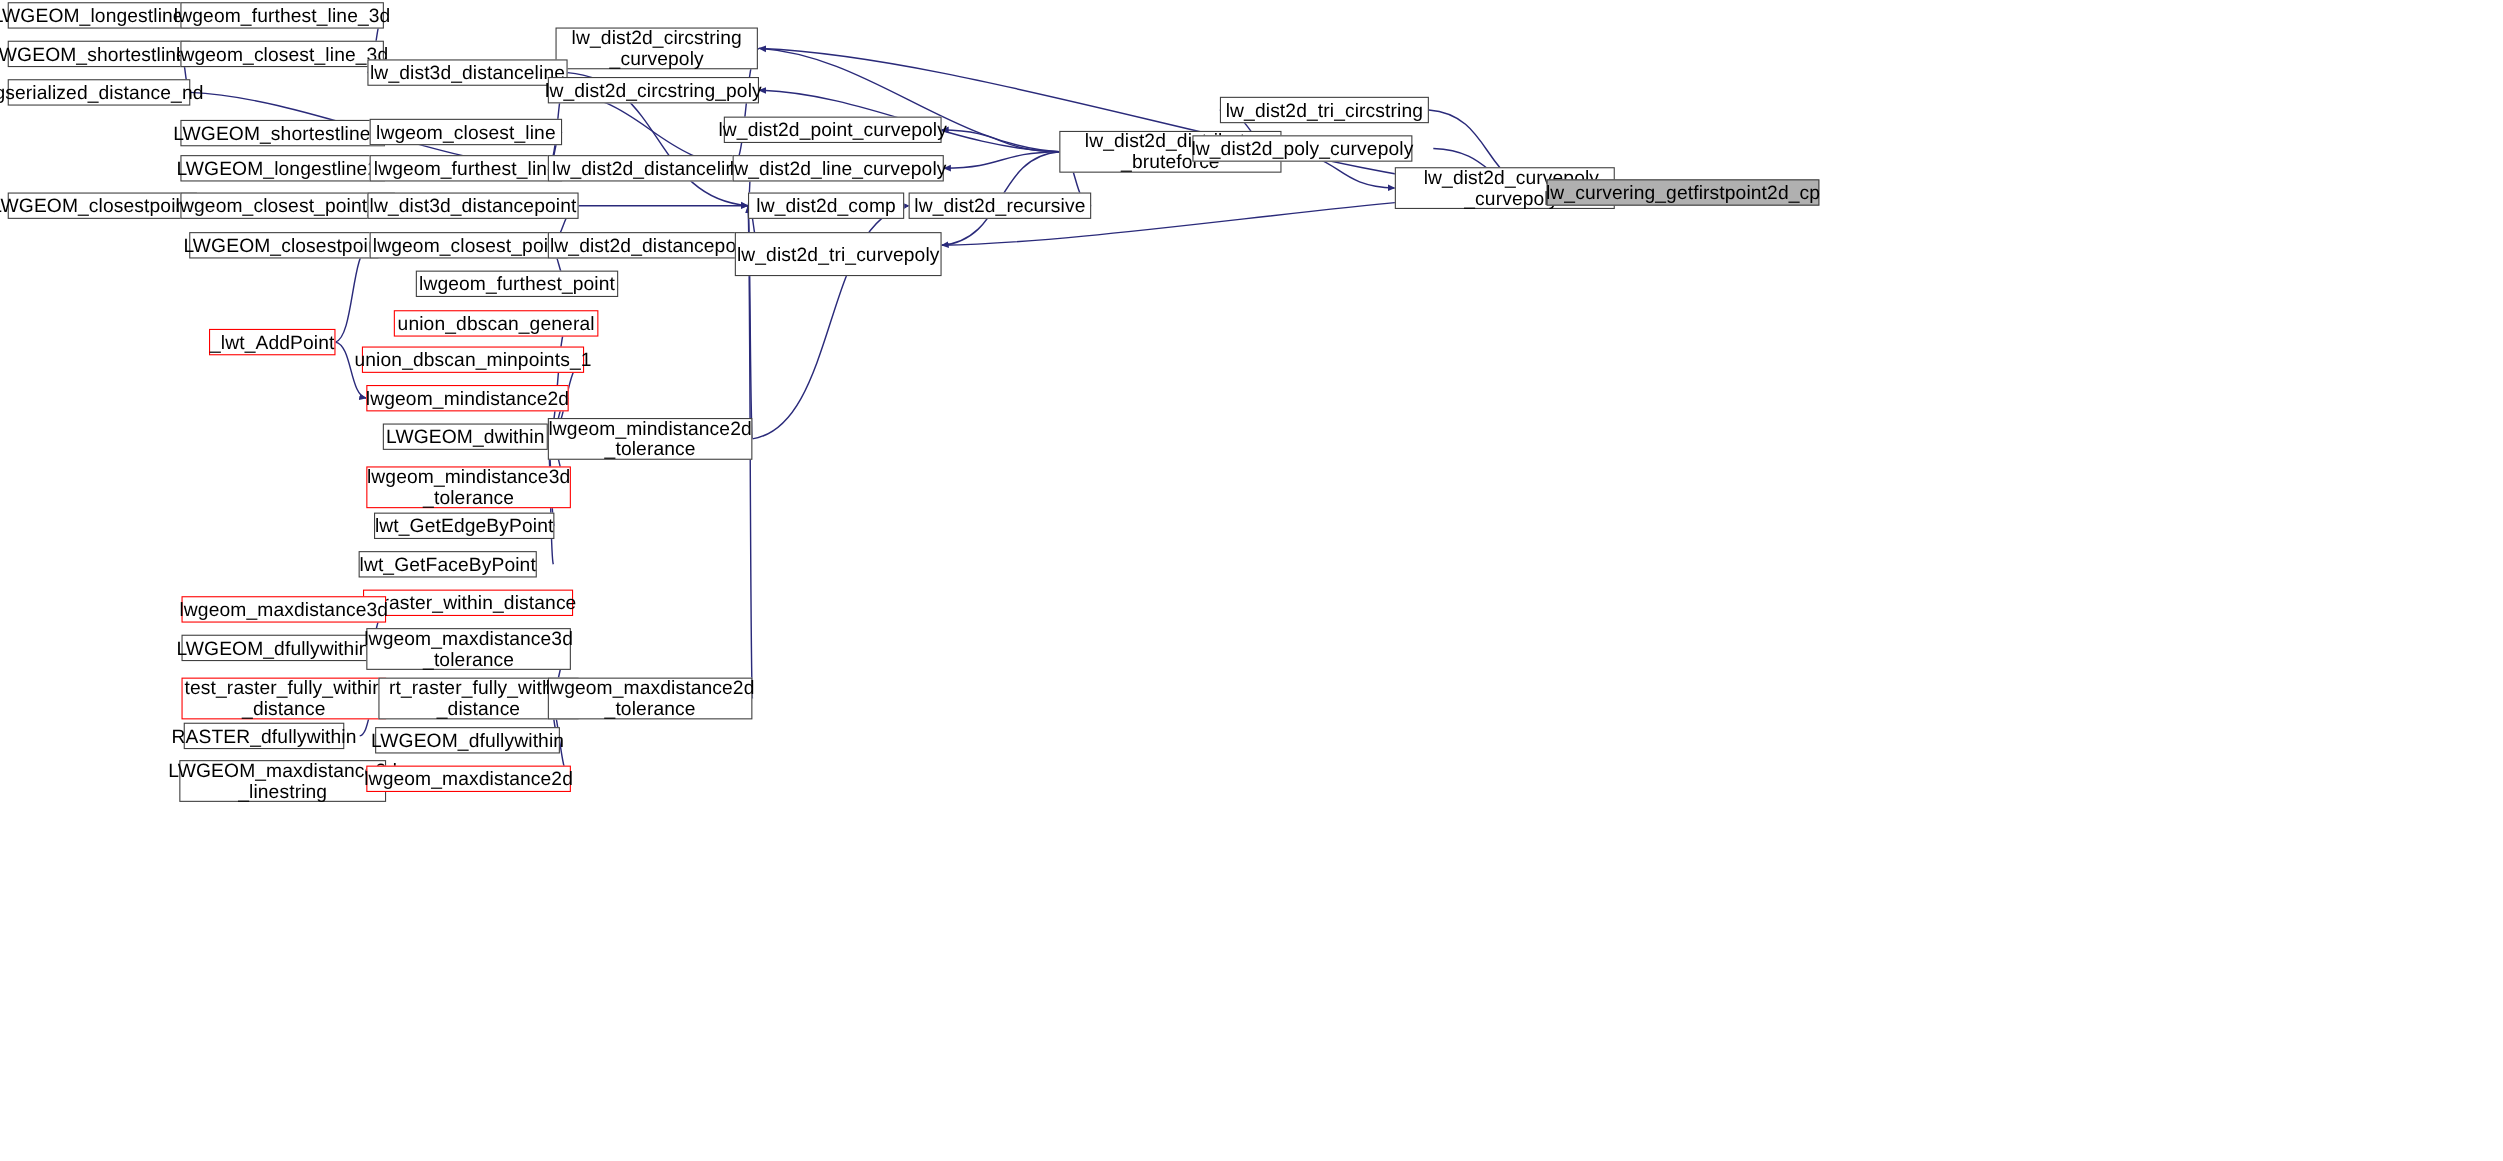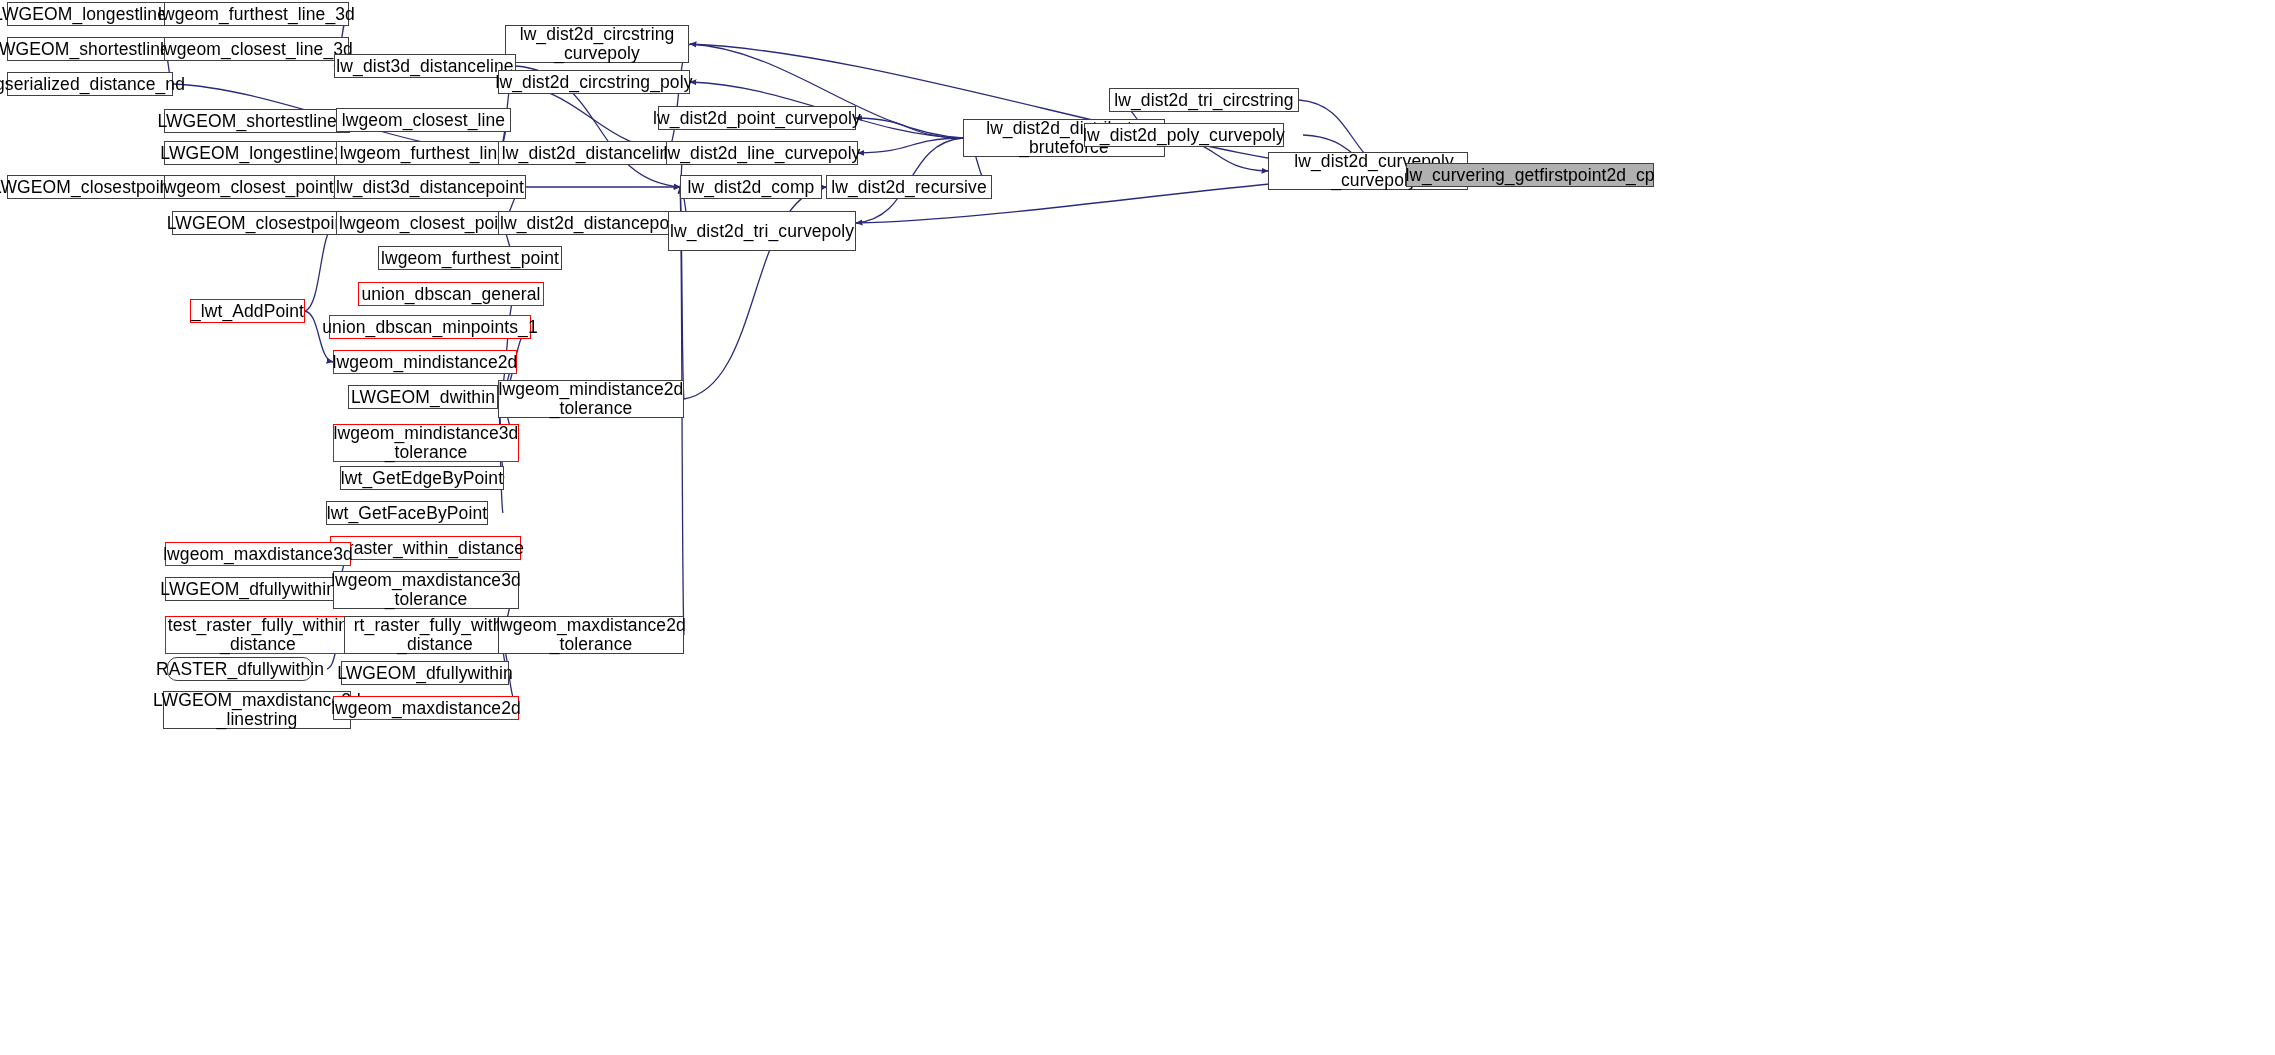--- a/index.html
+++ b/index.html
@@ -167,19 +167,19 @@
       <div class="node red" style="left: 165px; top: 542px; width: 186px; height: 24px;">lwgeom_maxdistance3d</div>
       <div class="node" style="left: 165px; top: 577px; width: 186px; height: 24px;">LWGEOM_dfullywithin3d</div>
       <div class="node" style="left: 333px; top: 571px; width: 186px; height: 38px;">lwgeom_maxdistance3d
 _tolerance</div>
       <div class="node red" style="left: 165px; top: 616px; width: 186px; height: 38px;">test_raster_fully_within
 _distance</div>
       <div class="node" style="left: 344px; top: 616px; width: 182px; height: 38px;">rt_raster_fully_within
 _distance</div>
       <div class="node" style="left: 498px; top: 616px; width: 186px; height: 38px;">lwgeom_maxdistance2d
 _tolerance</div>
-      <div class="node" style="left: 167px; top: 657px; width: 146px; height: 24px; border-radius: 10px;">RASTER_dfullywithin</div>
+      <div class="node" style="left: 167px; top: 657px; width: 146px; height: 24px;">RASTER_dfullywithin</div>
       <div class="node" style="left: 341px; top: 661px; width: 168px; height: 24px;">LWGEOM_dfullywithin</div>
       <div class="node" style="left: 163px; top: 691px; width: 188px; height: 38px;">LWGEOM_maxdistance2d
 _linestring</div>
       <div class="node red" style="left: 333px; top: 696px; width: 186px; height: 24px;">lwgeom_maxdistance2d</div>
     </div>
 </div>
 
 </body></html>

